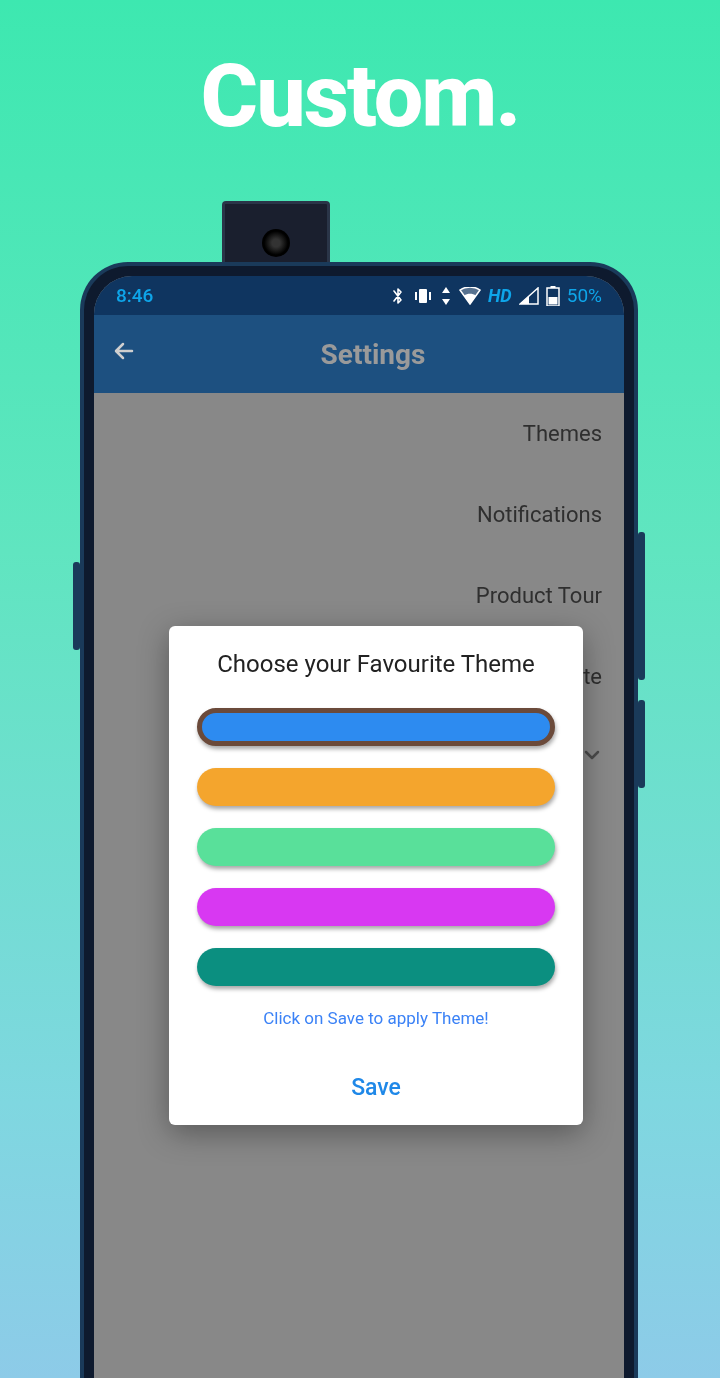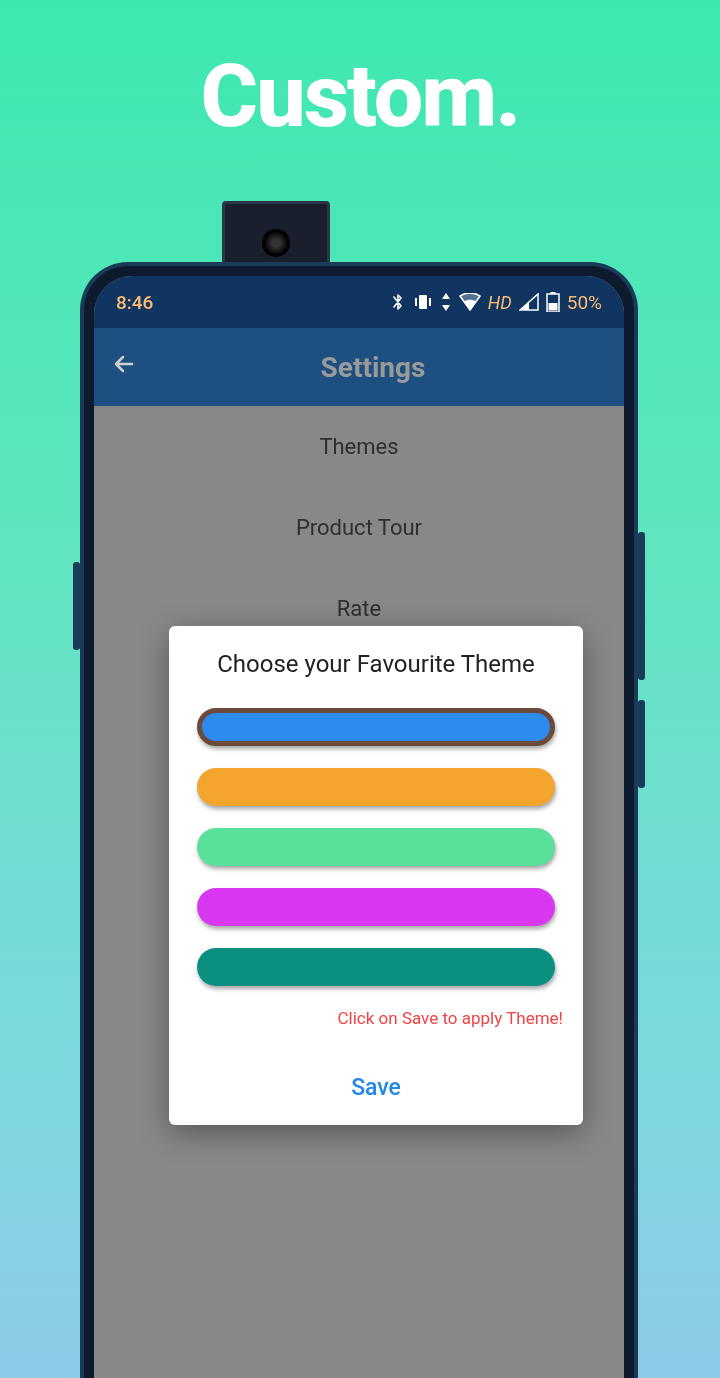--- a/index.html
+++ b/index.html
@@ -70,33 +70,33 @@
   left: 10px;
   right: 10px;
   bottom: 0;
   background: #888;
   border-radius: 38px 38px 0 0;
   overflow: hidden;
 }
 
 
 .status-bar {
-  height: 52px;
+  height: 39px;
   background: #0f3560;
   display: flex;
   align-items: center;
   justify-content: space-between;
   padding: 0 22px;
-  color: #fdba74;
+  color: #0ea5e9;
   font-size: 19px;
 }
 .status-left { font-weight: 500; }
 .status-right { display: flex; align-items: center; gap: 7px; }
 .status-icon { display: inline-flex; align-items: center; }
-.hd-label { font-weight: 400; font-style: italic; font-size: 18px; }
+.hd-label { font-weight: 700; font-style: italic; font-size: 18px; }
 
 
 .app-bar {
   height: 78px;
   background: #1d5080;
   display: flex;
   align-items: center;
   position: relative;
   padding-left: 28px;
 }
@@ -114,21 +114,21 @@
   font-weight: 700;
 }
 
 
 .content { background: #888; }
 .list-item {
   padding: 28px 22px;
   font-size: 22px;
   color: #2f2f2f;
   display: flex;
-  justify-content: center;
+  justify-content: flex-end;
   align-items: center;
 }
 .chevron { color: #4a4a4a; font-size: 22px; }
 
 
 .modal {
   position: absolute;
   top: 350px;
   left: 75px;
   width: 414px;
@@ -149,23 +149,22 @@
   border-radius: 22px;
   margin: 12px 8px 22px 8px;
   box-shadow: 1px 3px 4px rgba(0,0,0,0.35);
   cursor: pointer;
 }
 .theme-pill.selected {
   border: 5px solid #6b4a3a;
 }
 .modal-hint {
   font-size: 17px;
-  color: #ef4444;
+  color: #3b82f6;
   margin-bottom: 16px;
-  text-align: right;
 }
 .modal-save {
   font-size: 23px;
   font-weight: 500;
   color: #1f88e8;
   cursor: pointer;
   padding: 6px 0;
   margin-top: 40px;
 }
 </style>
@@ -235,20 +234,23 @@
         <svg width="26" height="26" viewBox="0 0 26 26" fill="none">
             <path d="M20 13 H5 M11 6 L4 13 L11 20" stroke="#cfcfcf" stroke-width="2.5" stroke-linecap="round" stroke-linejoin="round"></path>
           </svg>
       </span>
       <div class="app-title">Settings</div>
     </div>
 
     <div class="content">
       <div class="list-item">
           <span>Themes</span>
+        </div>
+      <div class="list-item">
+          <span>Notifications</span>
         </div>
       <div class="list-item">
           <span>Product Tour</span>
         </div>
       <div class="list-item">
           <span>Rate</span>
         </div>
       <div class="list-item">
         <span>About</span>
         <span class="chevron">

